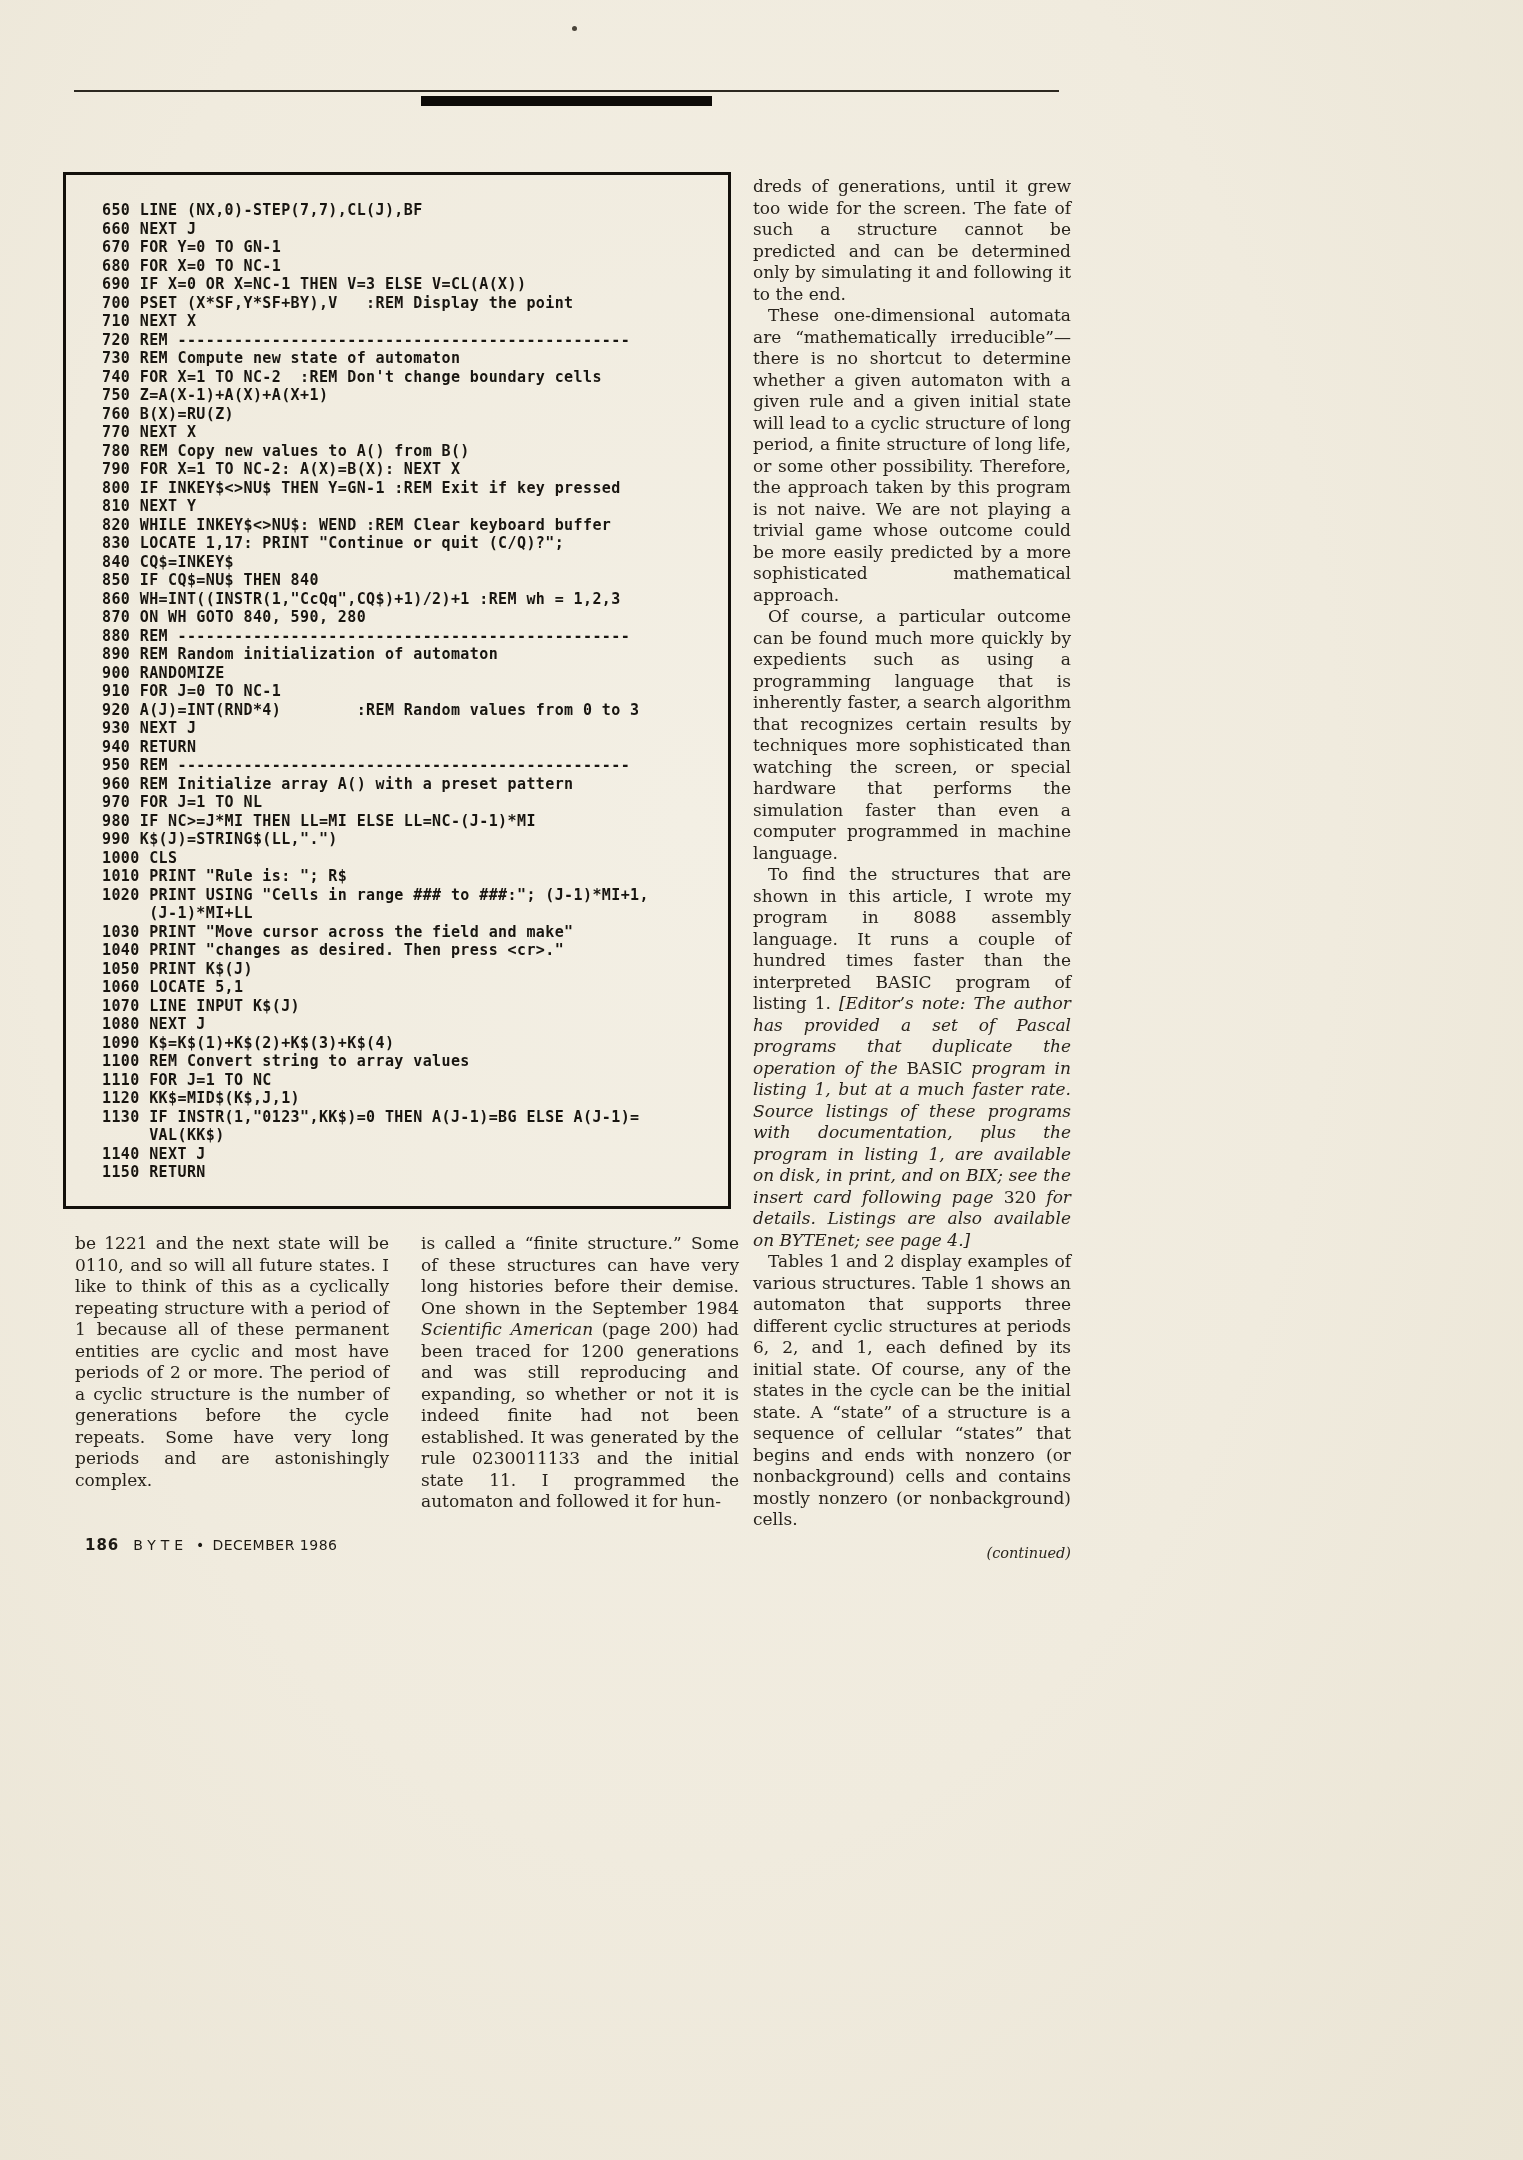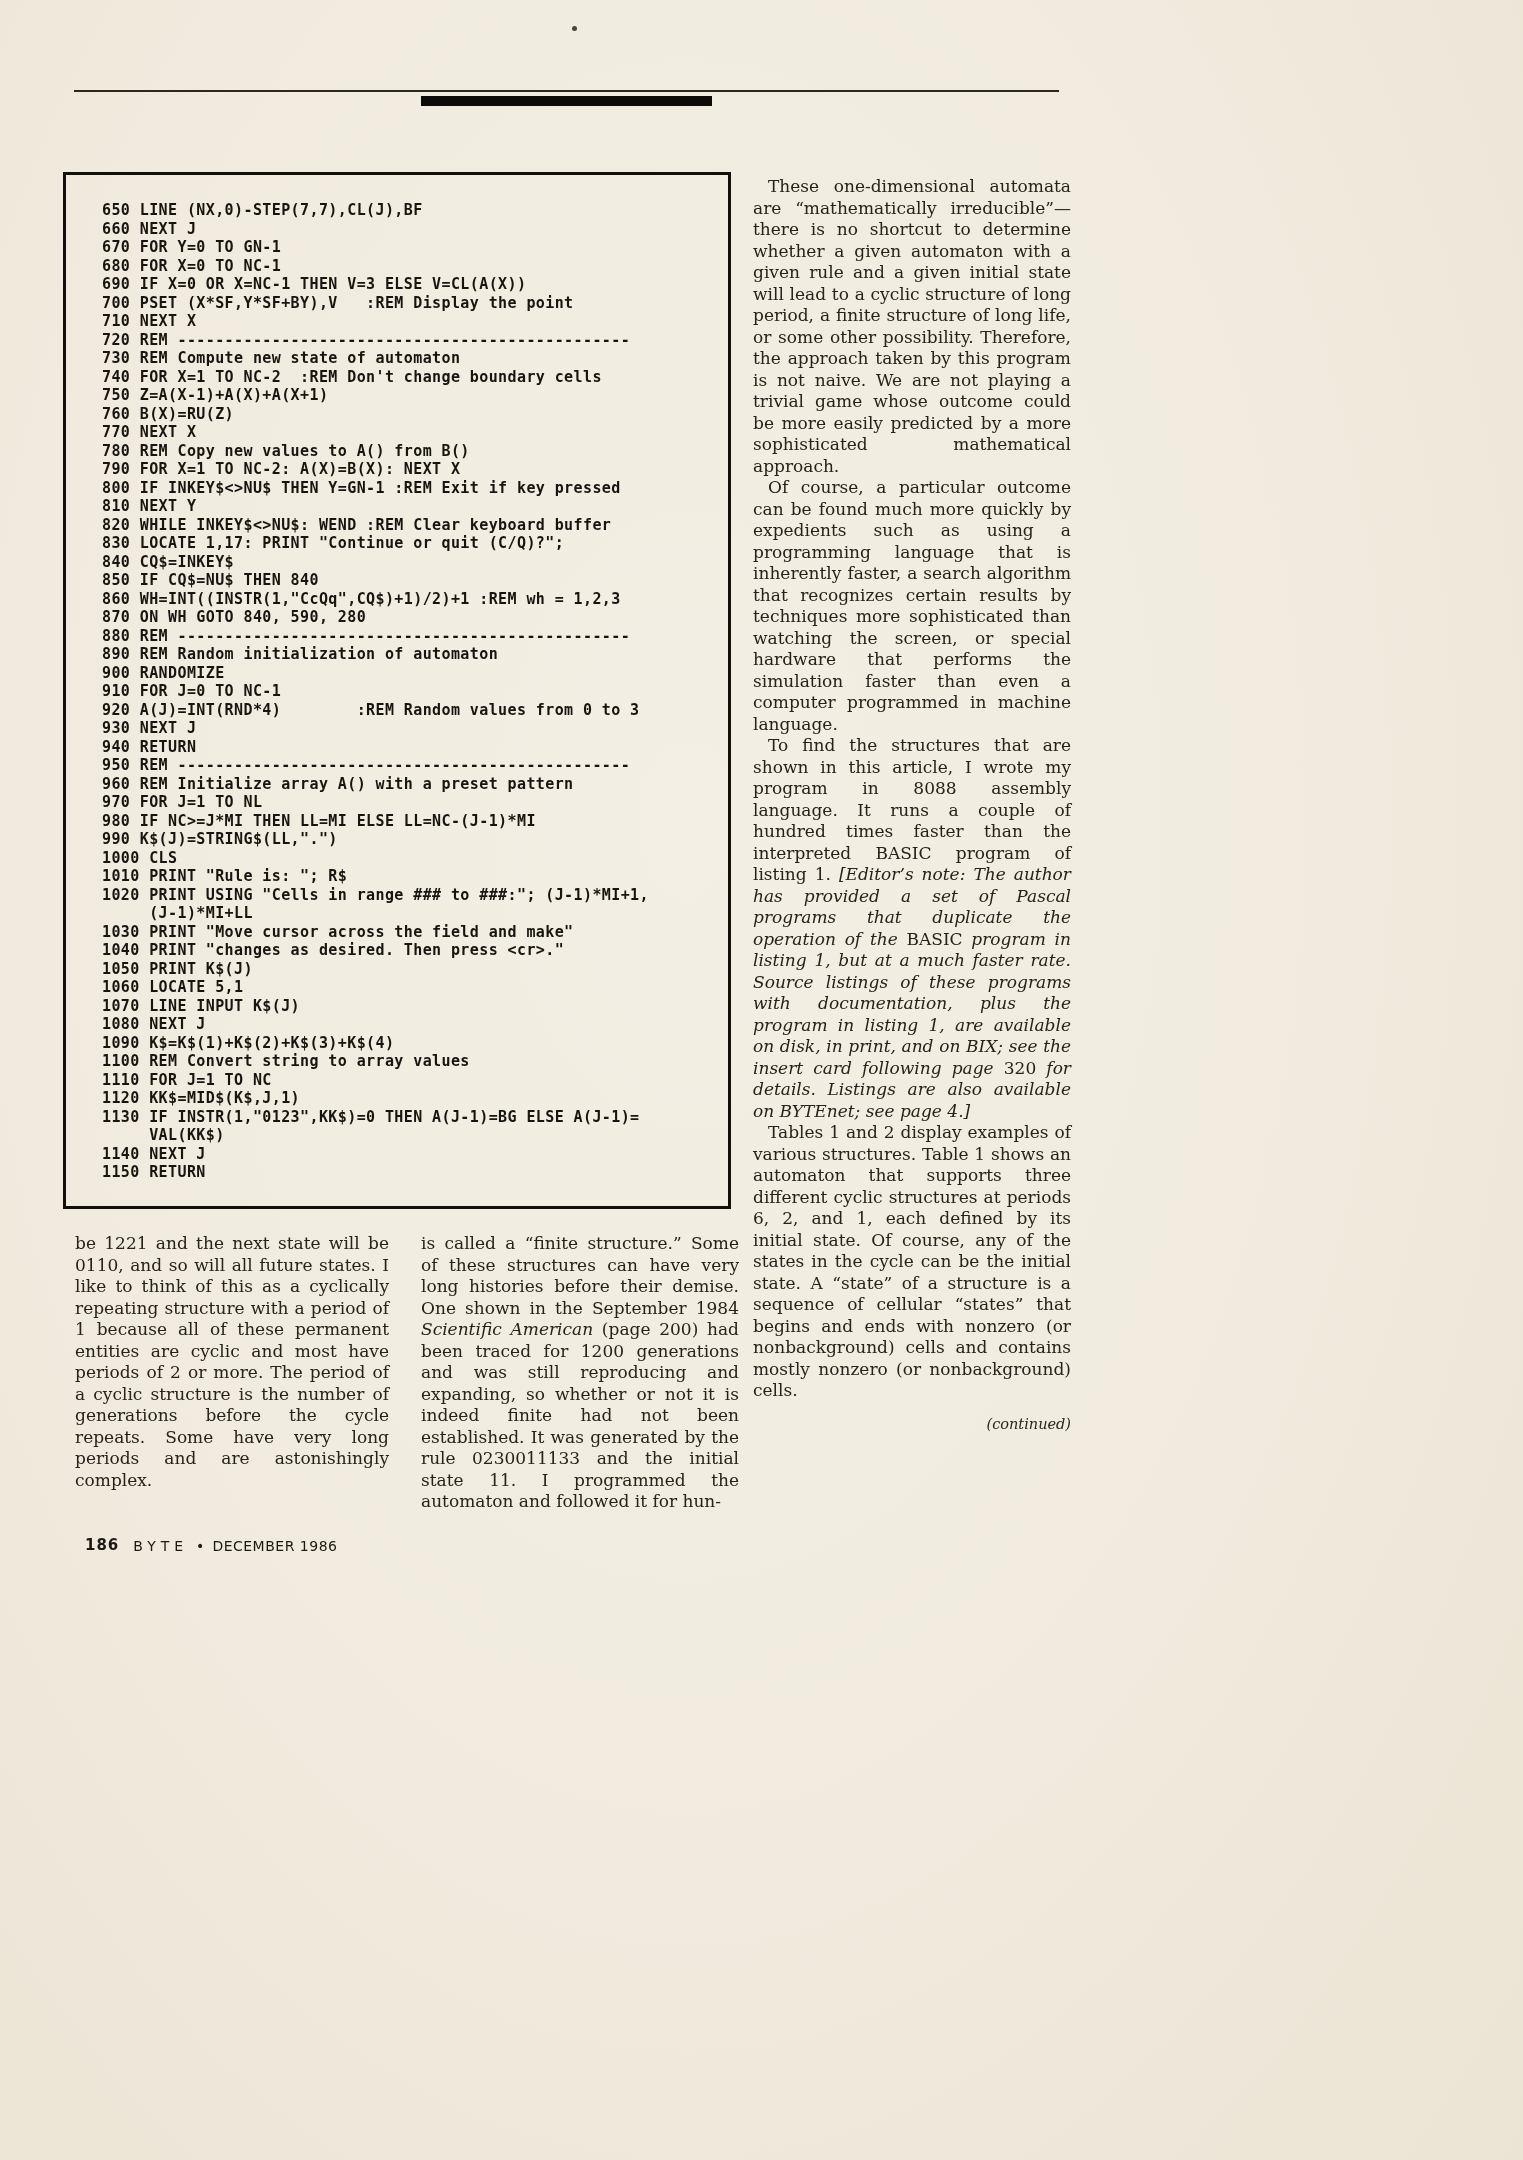--- a/index.html
+++ b/index.html
@@ -52,21 +52,21 @@
 
   .col-right  { left:753px; top:176px; width:318px; }
   .col-left   { left:75px;  top:1233px; width:314px; }
   .col-middle { left:421px; top:1233px; width:318px; }
 
   .continued { text-align:right; font-style:italic; font-size:14.5px; margin-top:12px; color:#2a251d; }
 
   .footer {
     position:absolute; left:85px; top:1536px;
     font-family:"DejaVu Sans", sans-serif; font-size:14px; color:#1d1a14;
-    display:flex; align-items:flex-end; gap:14px;
+    display:flex; align-items:center; gap:14px;
   }
   .footer .folio { font-weight:700; font-size:15px; letter-spacing:1px; }
   .footer .mag { letter-spacing:5px; }
   .footer .bullet { margin:0 -6px; }
   .footer .issue { letter-spacing:0.5px; }
 </style>
 </head>
 <body>
 
 <div class="page">
@@ -75,20 +75,21 @@
 
   <div class="header-rule"></div>
   <div class="header-bar"></div>
 
   <div class="code-box">
     <div class="code-lines"><div class="code-line">650 LINE (NX,0)-STEP(7,7),CL(J),BF</div><div class="code-line">660 NEXT J</div><div class="code-line">670 FOR Y=0 TO GN-1</div><div class="code-line">680 FOR X=0 TO NC-1</div><div class="code-line">690 IF X=0 OR X=NC-1 THEN V=3 ELSE V=CL(A(X))</div><div class="code-line">700 PSET (X*SF,Y*SF+BY),V   :REM Display the point</div><div class="code-line">710 NEXT X</div><div class="code-line">720 REM ------------------------------------------------</div><div class="code-line">730 REM Compute new state of automaton</div><div class="code-line">740 FOR X=1 TO NC-2  :REM Don't change boundary cells</div><div class="code-line">750 Z=A(X-1)+A(X)+A(X+1)</div><div class="code-line">760 B(X)=RU(Z)</div><div class="code-line">770 NEXT X</div><div class="code-line">780 REM Copy new values to A() from B()</div><div class="code-line">790 FOR X=1 TO NC-2: A(X)=B(X): NEXT X</div><div class="code-line">800 IF INKEY$&lt;&gt;NU$ THEN Y=GN-1 :REM Exit if key pressed</div><div class="code-line">810 NEXT Y</div><div class="code-line">820 WHILE INKEY$&lt;&gt;NU$: WEND :REM Clear keyboard buffer</div><div class="code-line">830 LOCATE 1,17: PRINT "Continue or quit (C/Q)?";</div><div class="code-line">840 CQ$=INKEY$</div><div class="code-line">850 IF CQ$=NU$ THEN 840</div><div class="code-line">860 WH=INT((INSTR(1,"CcQq",CQ$)+1)/2)+1 :REM wh = 1,2,3</div><div class="code-line">870 ON WH GOTO 840, 590, 280</div><div class="code-line">880 REM ------------------------------------------------</div><div class="code-line">890 REM Random initialization of automaton</div><div class="code-line">900 RANDOMIZE</div><div class="code-line">910 FOR J=0 TO NC-1</div><div class="code-line">920 A(J)=INT(RND*4)        :REM Random values from 0 to 3</div><div class="code-line">930 NEXT J</div><div class="code-line">940 RETURN</div><div class="code-line">950 REM ------------------------------------------------</div><div class="code-line">960 REM Initialize array A() with a preset pattern</div><div class="code-line">970 FOR J=1 TO NL</div><div class="code-line">980 IF NC&gt;=J*MI THEN LL=MI ELSE LL=NC-(J-1)*MI</div><div class="code-line">990 K$(J)=STRING$(LL,".")</div><div class="code-line">1000 CLS</div><div class="code-line">1010 PRINT "Rule is: "; R$</div><div class="code-line">1020 PRINT USING "Cells in range ### to ###:"; (J-1)*MI+1,</div><div class="code-line">     (J-1)*MI+LL</div><div class="code-line">1030 PRINT "Move cursor across the field and make"</div><div class="code-line">1040 PRINT "changes as desired. Then press &lt;cr&gt;."</div><div class="code-line">1050 PRINT K$(J)</div><div class="code-line">1060 LOCATE 5,1</div><div class="code-line">1070 LINE INPUT K$(J)</div><div class="code-line">1080 NEXT J</div><div class="code-line">1090 K$=K$(1)+K$(2)+K$(3)+K$(4)</div><div class="code-line">1100 REM Convert string to array values</div><div class="code-line">1110 FOR J=1 TO NC</div><div class="code-line">1120 KK$=MID$(K$,J,1)</div><div class="code-line">1130 IF INSTR(1,"0123",KK$)=0 THEN A(J-1)=BG ELSE A(J-1)=</div><div class="code-line">     VAL(KK$)</div><div class="code-line">1140 NEXT J</div><div class="code-line">1150 RETURN</div></div>
   </div>
 
   <div class="col col-right">
     <div class="paras">
+        <p><span>dreds of generations, until it grew too wide for the screen. The fate of such a structure cannot be predicted and can be determined only by simulating it and following it to the end.</span></p>
         <p class="indent"><span>These one-dimensional automata are “mathematically irreducible”—there is no shortcut to determine whether a given automaton with a given rule and a given initial state will lead to a cyclic structure of long period, a finite structure of long life, or some other possibility. Therefore, the approach taken by this program is not naive. We are not playing a trivial game whose outcome could be more easily predicted by a more sophisticated mathematical approach.</span></p>
         <p class="indent"><span>Of course, a particular outcome can be found much more quickly by expedients such as using a programming language that is inherently faster, a search algorithm that recognizes certain results by techniques more sophisticated than watching the screen, or special hardware that performs the simulation faster than even a computer programmed in machine language.</span></p>
         <p class="indent"><span>To find the structures that are shown in this article, I wrote my program in 8088 assembly language. It runs a couple of hundred times faster than the interpreted BASIC program of listing 1. </span><i>[Editor’s note: The author has provided a set of Pascal programs that duplicate the operation of the </i><span>BASIC</span><i> program in listing 1, but at a much faster rate. Source listings of these programs with documentation, plus the program in listing 1, are available on disk, in print, and on BIX; see the insert card following page </i><span>320</span><i> for details. Listings are also available on BYTEnet; see page 4.]</i></p>
         <p class="indent"><span>Tables 1 and 2 display examples of various structures. Table 1 shows an automaton that supports three different cyclic structures at periods 6, 2, and 1, each defined by its initial state. Of course, any of the states in the cycle can be the initial state. A “state” of a structure is a sequence of cellular “states” that begins and ends with nonzero (or nonbackground) cells and contains mostly nonzero (or nonbackground) cells.</span></p>
       </div>
     <div class="continued">(continued)</div>
   </div>
 
   <div class="col col-left">
     <div class="paras">

